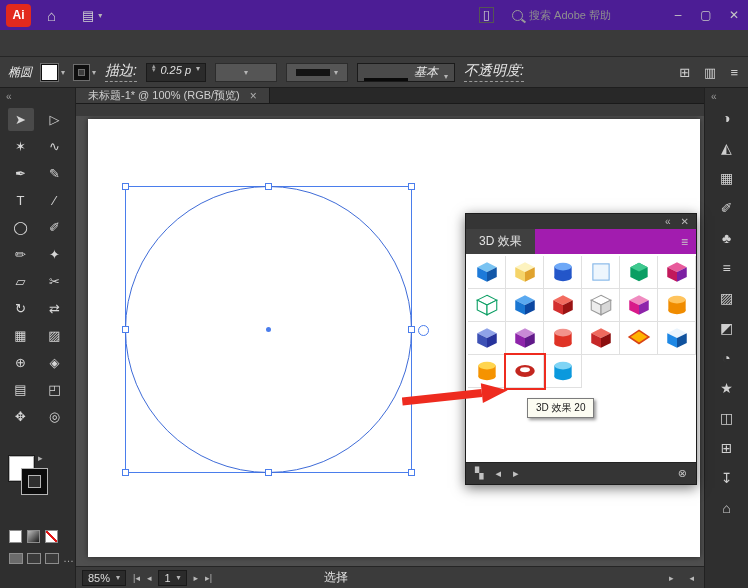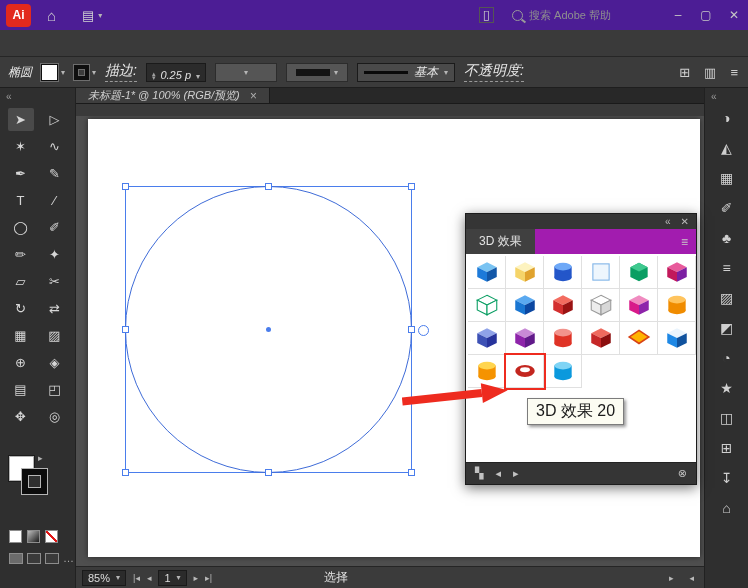--- a/index.html
+++ b/index.html
@@ -30,27 +30,27 @@
   
   .controlbar{position:absolute;top:56px;left:0;width:100%;height:32px;background:#3b3b3b;
               border-top:1px solid #262626;border-bottom:1px solid #1e1e1e;box-sizing:border-box;
               display:flex;align-items:center;padding:0 8px;gap:9px;font-style:italic;}
   .cb-label{font-size:12px;color:#e8e8e8;}
   .cb-sw-wrap{display:flex;align-items:center;gap:3px;}
   .sw-fill{width:15px;height:15px;background:#fff;border:1px solid #0f0f0f;box-shadow:0 0 0 1px #6e6e6e;}
   .sw-stroke{width:15px;height:15px;border:4px solid #0f0f0f;background:transparent;box-sizing:border-box;
              box-shadow:0 0 0 1px #6e6e6e,inset 0 0 0 1px #6e6e6e;}
   .cb-link{font-size:14px;color:#e8e8e8;border-bottom:1px dashed #9a9a9a;padding-bottom:1px;}
-  .cb-field{height:19px;background:#2b2b2b;border:1px solid #1a1a1a;display:flex;align-items:flex-end;
+  .cb-field{height:19px;background:#2b2b2b;border:1px solid #1a1a1a;display:flex;align-items:flex-start;
             gap:5px;padding:0 5px;color:#e0e0e0;font-size:11px;box-sizing:border-box;}
   .stepper{display:flex;flex-direction:column;line-height:4.5px;font-size:7px;color:#9f9f9f;}
   .cb-disabled{width:62px;height:19px;background:#555;border:1px solid #2c2c2c;display:flex;
                align-items:center;justify-content:center;gap:4px;box-sizing:border-box;}
   .profile-bar{width:34px;height:7px;background:#141414;}
-  .style-field{height:19px;display:flex;align-items:center;gap:6px;padding:0 6px;background:#4a4a4a;
+  .style-field{height:19px;display:flex;align-items:flex-end;gap:6px;padding:0 6px;background:#4a4a4a;
                border:1px solid #1a1a1a;box-sizing:border-box;color:#e8e8e8;font-size:12px;}
   .style-line{width:44px;height:3px;background:#0a0a0a;}
   .cb-icons{margin-left:auto;display:flex;gap:14px;margin-right:2px;}
   .cb-icon{color:#cfcfcf;font-size:13px;}
 
   
   .toolbar{position:absolute;left:0;top:88px;width:76px;bottom:0;background:#2f2f2f;
            border-right:1px solid #212121;box-sizing:border-box;}
   .collapse-lbl{color:#9a9a9a;font-size:10px;padding:3px 0 0 6px;}
   .tools-grid{margin-top:6px;display:grid;grid-template-columns:26px 26px;justify-content:center;
@@ -68,21 +68,21 @@
   .mini{width:13px;height:13px;box-sizing:border-box;border:1px solid #8d8d8d;background:#fff;}
   .mini.grad{background:linear-gradient(135deg,#bdbdbd,#1a1a1a);}
   .mini.none{background:linear-gradient(to top right,#fff 44%,#e01616 44%,#e01616 56%,#fff 56%);}
   .mode-row{position:absolute;top:465px;left:9px;display:flex;gap:4px;align-items:center;}
   .mode-btn{width:14px;height:11px;border:1px solid #8d8d8d;background:#3a3a3a;box-sizing:border-box;}
   .mode-btn.active{background:#6b6b6b;}
   .tb-ellipsis{color:#aaa;font-size:11px;line-height:11px;}
 
   
   .tabbar{position:absolute;left:76px;top:88px;right:44px;height:16px;background:#282828;
-          border-bottom:1px solid #1a1a1a;box-sizing:border-box;display:flex;font-style:italic;}
+          border-bottom:1px solid #1a1a1a;box-sizing:border-box;display:flex;}
   .doc-tab{display:flex;align-items:center;gap:10px;padding:0 12px;background:#3e3e3e;
            border-right:1px solid #1a1a1a;color:#cfcfcf;font-size:11px;}
   .tab-close{color:#b0b0b0;font-size:12px;}
 
   
   .canvas{position:absolute;left:76px;top:116px;right:44px;bottom:22px;background:#4f4f4f;overflow:hidden;}
   .artboard{position:absolute;left:12px;top:3px;width:612px;height:438px;background:#fff;
             box-shadow:0 0 6px rgba(0,0,0,.5);}
   .sel-bbox{position:absolute;left:49px;top:70px;width:287px;height:287px;border:1px solid #4a7dec;
             box-sizing:border-box;}
@@ -107,21 +107,21 @@
   .p3d-content{position:absolute;left:0;right:0;top:40px;bottom:22px;background:#fff;padding:2px;box-sizing:border-box;}
   .grid3d{display:grid;grid-template-columns:repeat(6,38px);grid-auto-rows:33px;}
   .cell{display:flex;align-items:center;justify-content:center;background:#fff;border-right:1px solid #e0e0e0;
         border-bottom:1px solid #e0e0e0;box-sizing:border-box;}
   .cell.hl{outline:2px solid #ee2b1f;position:relative;z-index:2;}
   .p3d-footer{position:absolute;left:0;right:0;bottom:0;height:22px;background:#353535;border-top:1px solid #232323;
               display:flex;align-items:center;gap:12px;padding:0 9px;color:#c2c2c2;font-size:11px;box-sizing:border-box;}
   .f-spacer{flex:1;}
 
   .tooltip{position:absolute;left:527px;top:398px;z-index:9;background:#fcfcf2;border:1px solid #7c7c7c;
-           box-shadow:2px 2px 3px rgba(0,0,0,.4);color:#1a1a1a;font-size:16px;padding:2px 8px;white-space:nowrap;}
+           box-shadow:2px 2px 3px rgba(0,0,0,.4);color:#1a1a1a;font-size:10px;padding:2px 8px;white-space:nowrap;}
   .red-arrow{position:absolute;left:402px;top:372px;z-index:8;}
 
   
   .statusbar{position:absolute;left:76px;right:44px;bottom:0;height:22px;background:#3b3b3b;
              border-top:1px solid #252525;box-sizing:border-box;display:flex;align-items:center;gap:7px;
              padding:0 6px;color:#c9c9c9;font-size:11px;}
   .sb-field{height:16px;background:#2b2b2b;border:1px solid #1a1a1a;display:flex;align-items:center;gap:6px;
             padding:0 5px;font-size:11px;color:#ddd;box-sizing:border-box;}
   .sb-nav{font-size:9px;color:#b9b9b9;}
   .sb-status{margin-left:105px;font-size:12px;color:#e2e2e2;}

